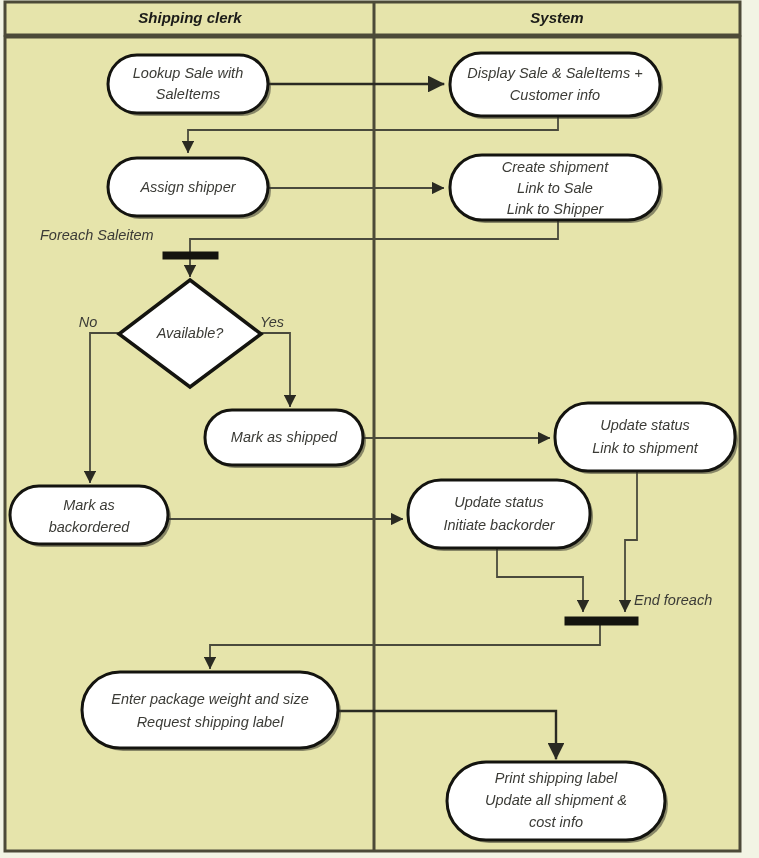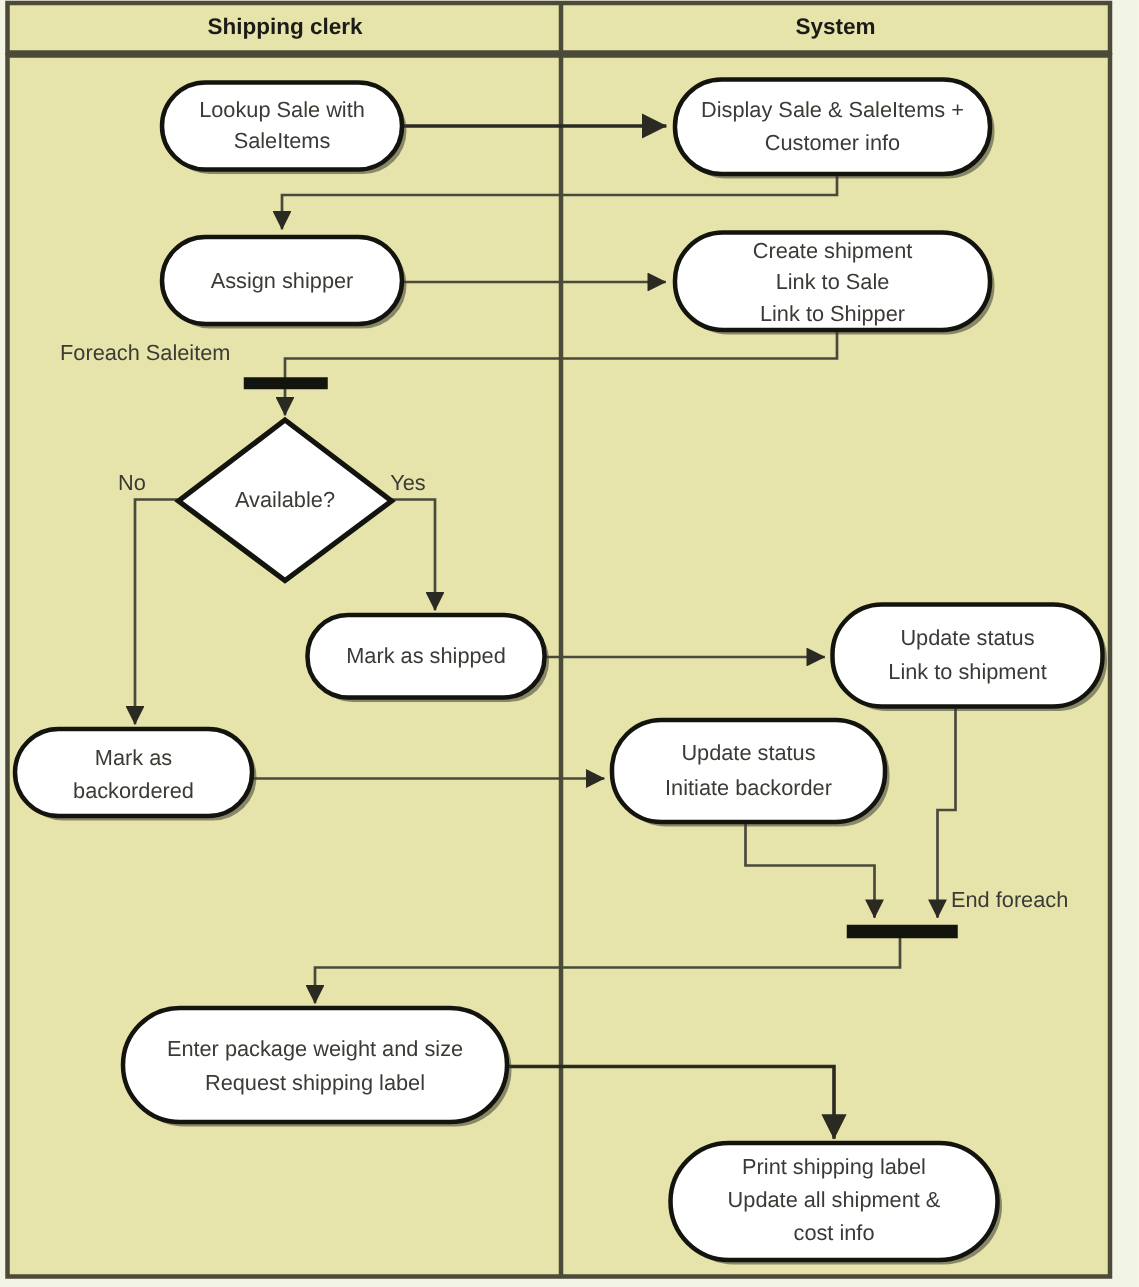--- a/index.html
+++ b/index.html
@@ -11,20 +11,21 @@
     width: 759px;
     height: 858px;
     font-family: "Liberation Sans", sans-serif;
     overflow: hidden;
   }
   #diagram-root {
     position: relative;
     width: 759px;
     height: 858px;
     background: #f2f4e4;
+    font-style: italic;
   }
   svg#activity-diagram {
     display: block;
     width: 759px;
     height: 858px;
   }
   .lane-bg { fill: #e6e4ab; }
   .lane-border {
     fill: none;
     stroke: #4c4a38;

